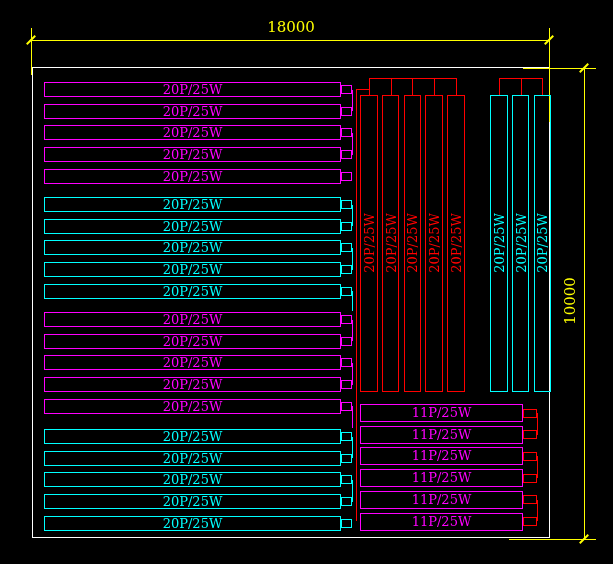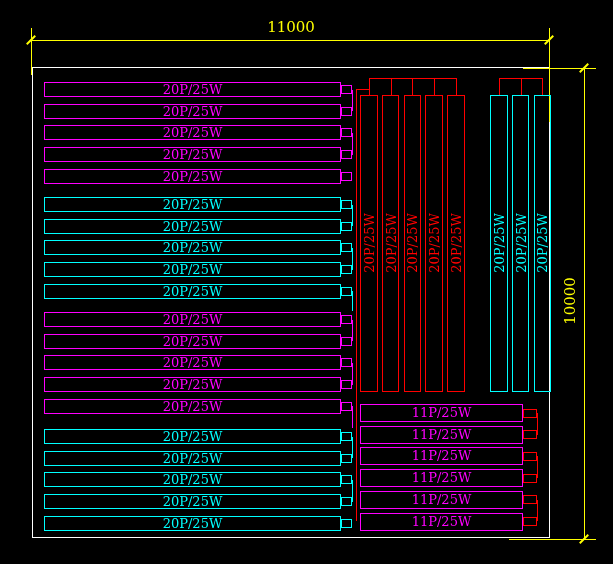--- a/index.html
+++ b/index.html
@@ -15,21 +15,21 @@
   .tick{position:absolute;width:12px;height:2px;
         transform:translate(-50%,-50%) rotate(-45deg);}
 </style>
 </head>
 <body>
 
 <div id="viewport">
 
   <div class="olrect" style="left:32px;top:67px;width:518px;height:471px;border:1px solid #fff;"></div>
 
-  <div class="dimtext" style="left:291px;top:27px;transform:translate(-50%,-50%);color:#ffff00;">11000</div>
+  <div class="dimtext" style="left:291px;top:27px;transform:translate(-50%,-50%);color:#ffff00;">18000</div>
 
   <div class="dimtext" style="left:570px;top:301px;transform:translate(-50%,-50%) rotate(-90deg);color:#ffff00;">10000</div>
 
   <div id="gen">
       <div class="hline" style="left: 31px; top: 40px; width: 518px; height: 1px; background: rgb(255, 255, 0);"></div>
       <div class="vline" style="left: 31px; top: 28px; width: 1px; height: 47px; background: rgb(255, 255, 0);"></div>
       <div class="vline" style="left: 549px; top: 28px; width: 1px; height: 94px; background: rgb(255, 255, 0);"></div>
       <div class="tick" style="left: 31px; top: 40px; background: rgb(255, 255, 0);"></div>
       <div class="tick" style="left: 549px; top: 40px; background: rgb(255, 255, 0);"></div>
       <div class="vline" style="left: 584px; top: 68px; width: 1px; height: 471px; background: rgb(255, 255, 0);"></div>

